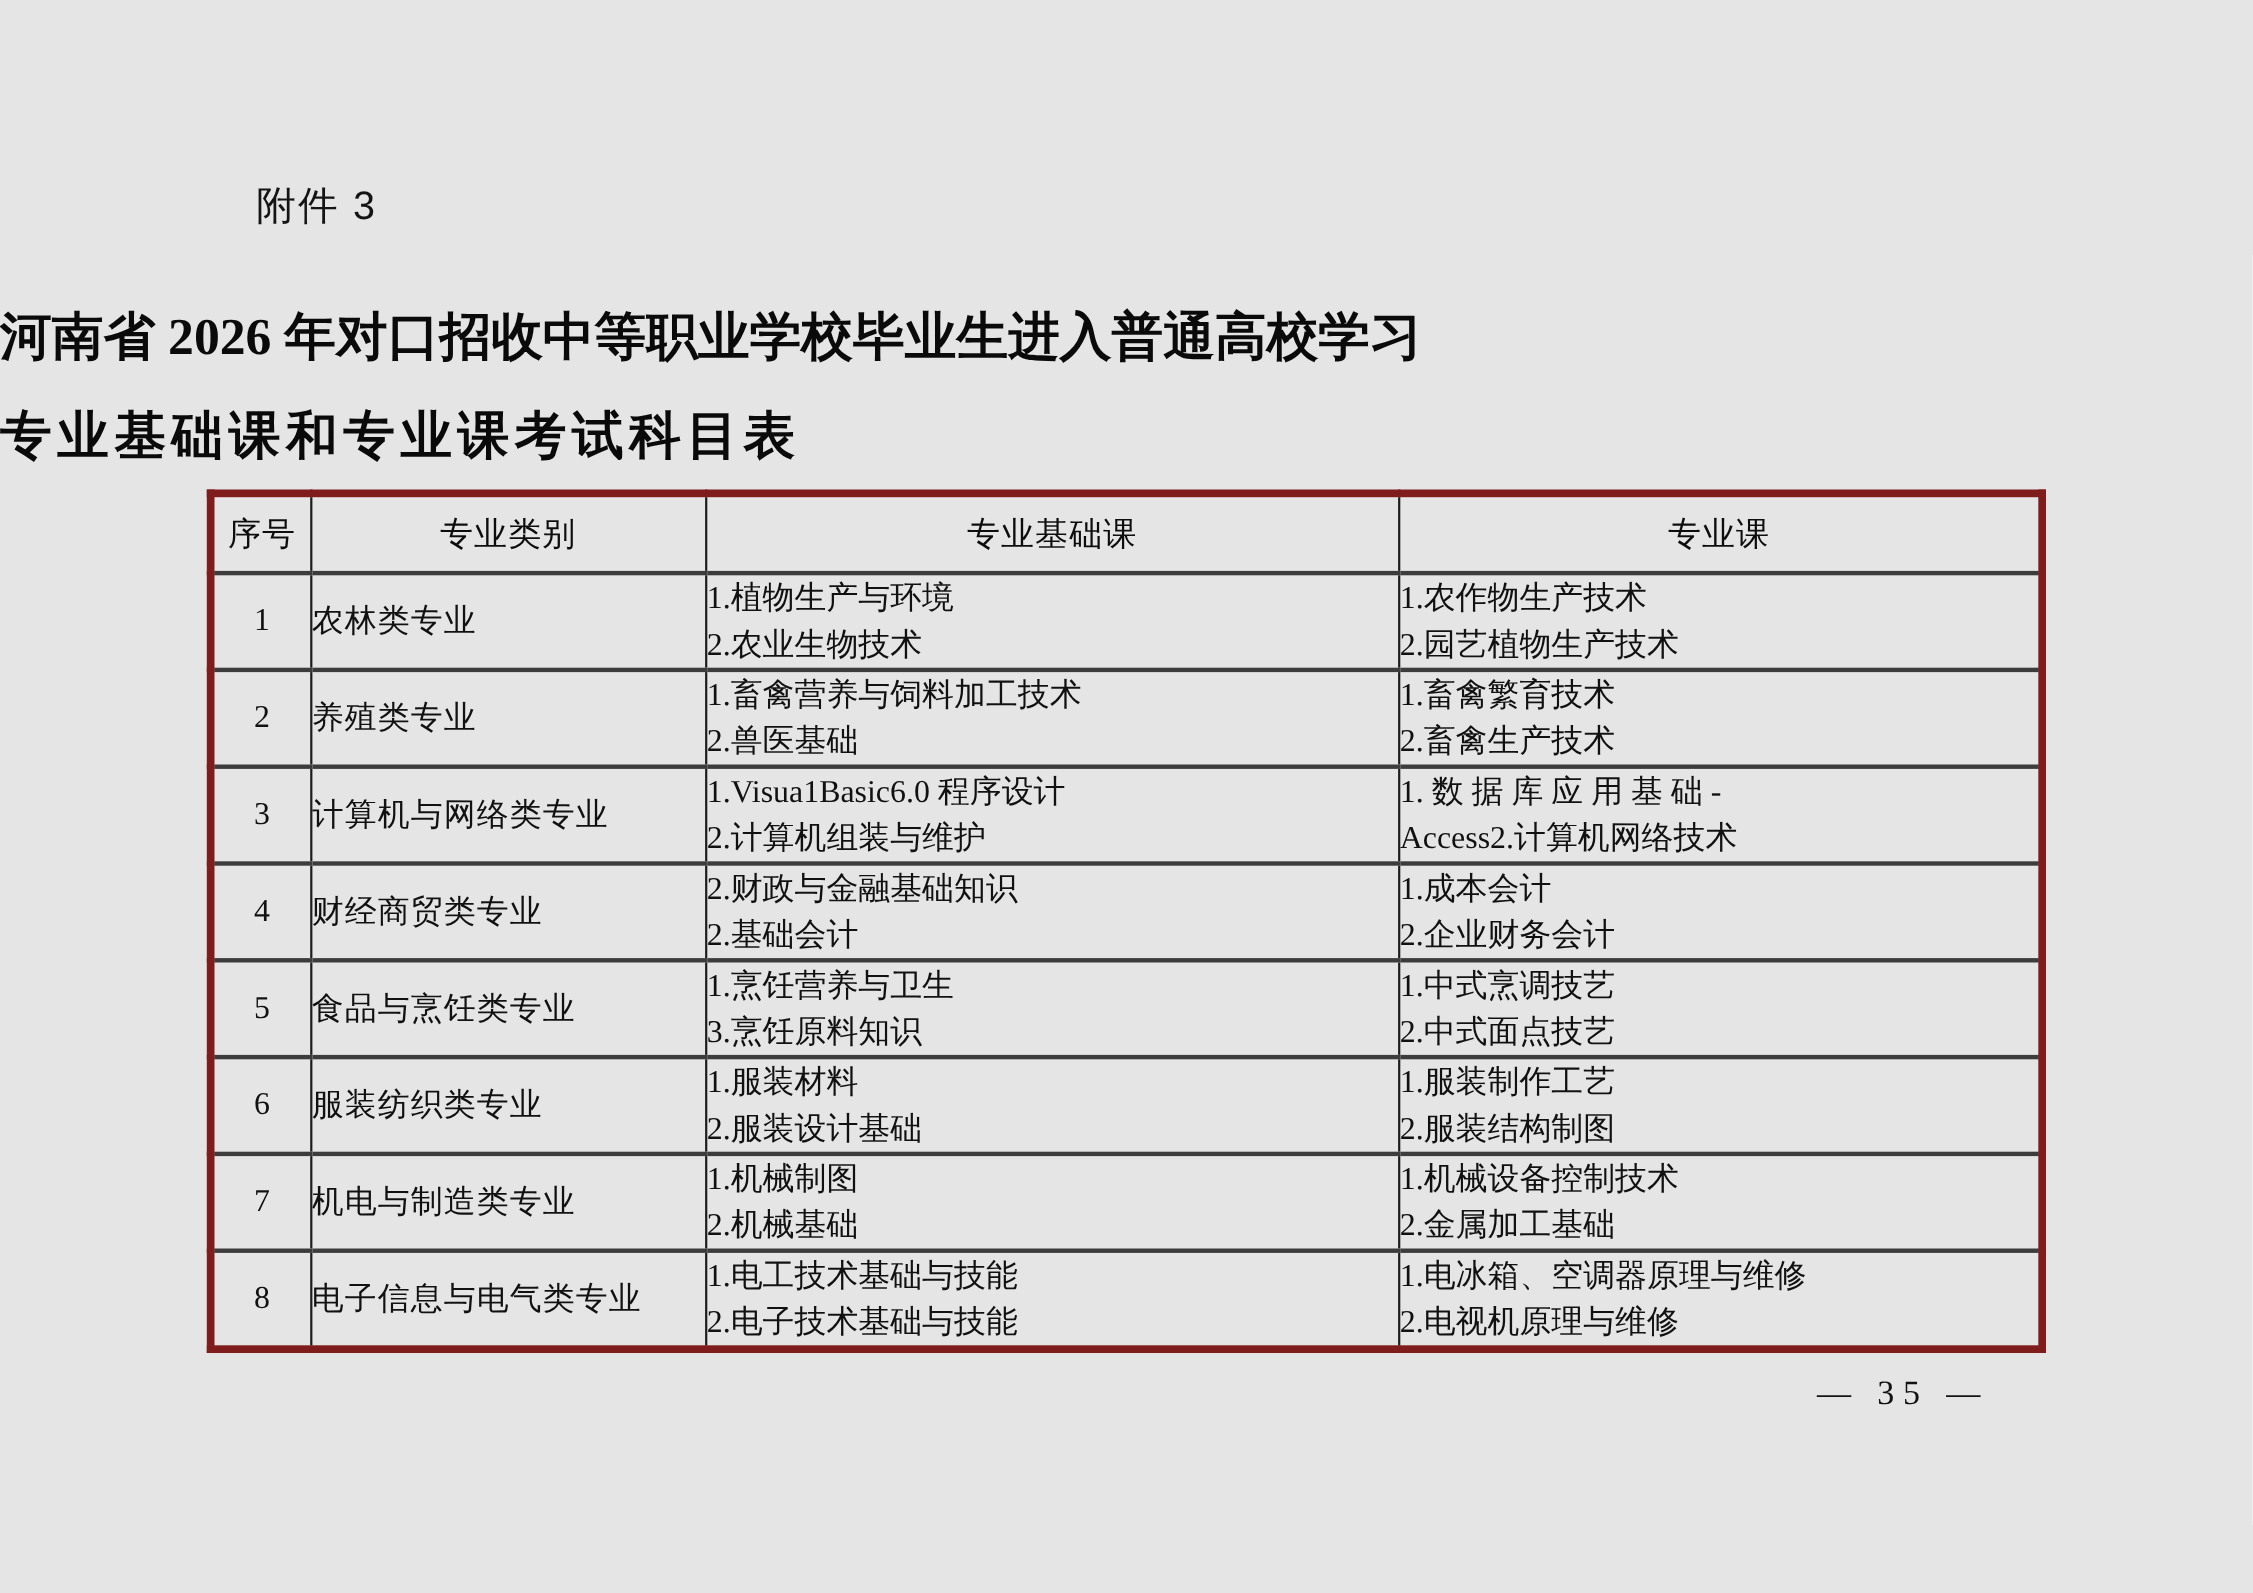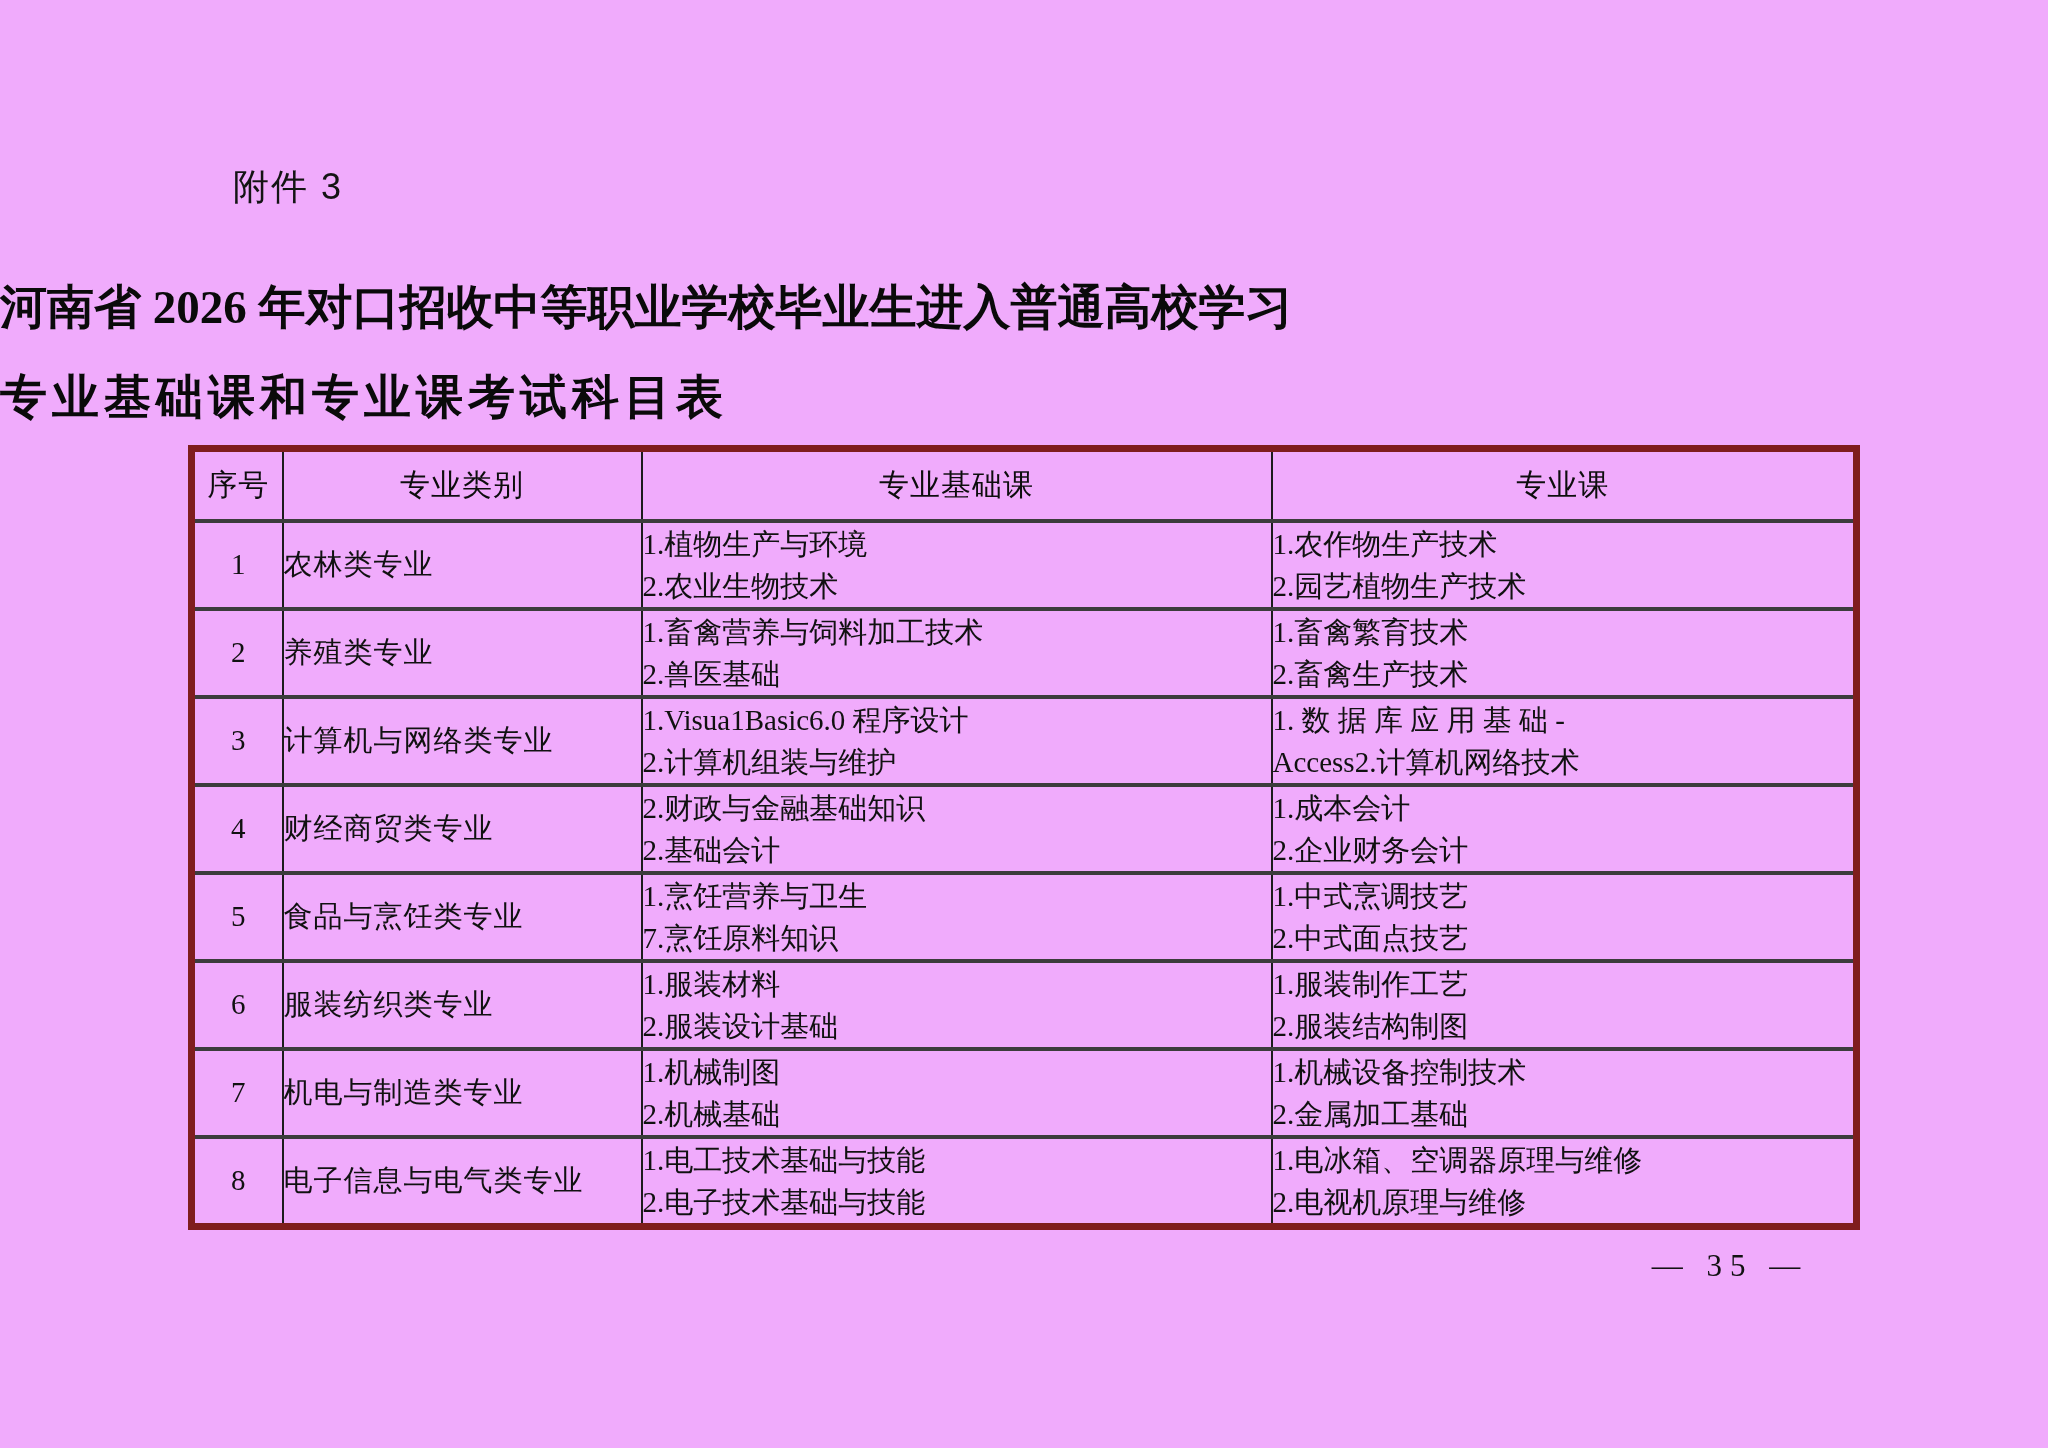--- a/index.html
+++ b/index.html
@@ -4,21 +4,21 @@
 <style>
   html, body {
     margin: 0;
     padding: 0;
     background: #ffffff;
   }
   .page {
     position: relative;
     width: 2048px;
     height: 1448px;
-    background: #f0abfc;
+    background: #e5e5e5;
     font-family: "Liberation Serif", serif;
     color: #111111;
     overflow: hidden;
   }
   .attachment-label {
     position: absolute;
     left: 233px;
     top: 163px;
     font-family: "Liberation Sans", sans-serif;
     font-size: 36px;
@@ -184,21 +184,21 @@
         <div class="course-line">1.成本会计</div>
         <div class="course-line">2.企业财务会计</div>
       </td>
     </tr>
 
     <tr class="body-row">
       <td class="cell-no">5</td>
       <td class="cell-category">食品与烹饪类专业</td>
       <td class="cell-courses">
         <div class="course-line">1.烹饪营养与卫生</div>
-        <div class="course-line">7.烹饪原料知识</div>
+        <div class="course-line">3.烹饪原料知识</div>
       </td>
       <td class="cell-courses">
         <div class="course-line">1.中式烹调技艺</div>
         <div class="course-line">2.中式面点技艺</div>
       </td>
     </tr>
 
     <tr class="body-row">
       <td class="cell-no">6</td>
       <td class="cell-category">服装纺织类专业</td>

